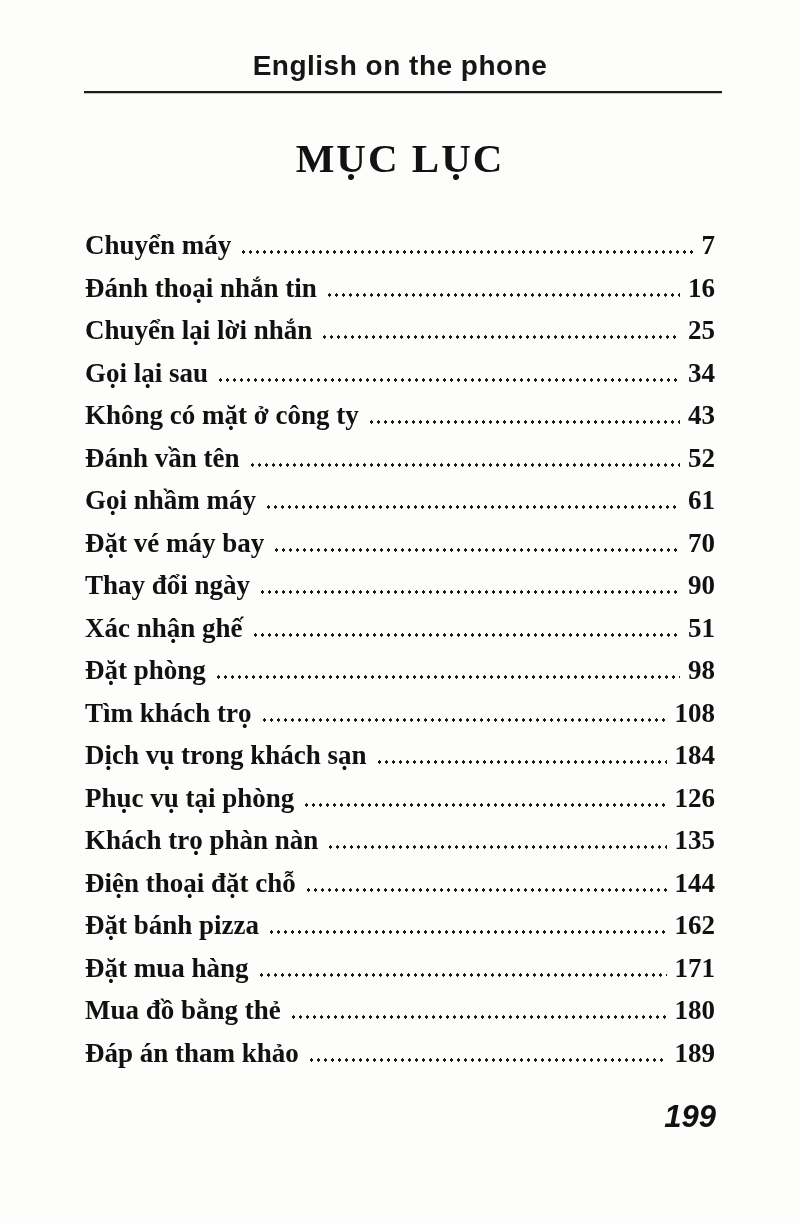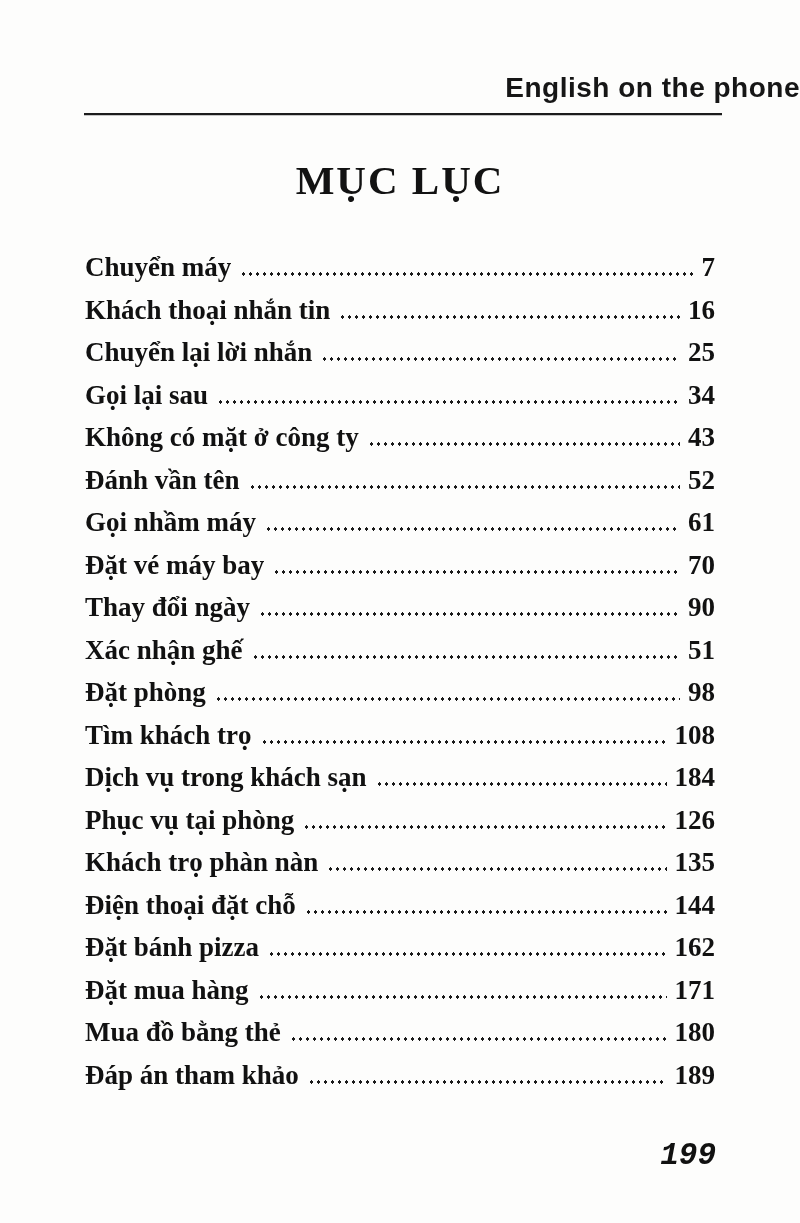--- a/index.html
+++ b/index.html
@@ -10,22 +10,22 @@
   .page {
     position: relative;
     width: 800px;
     height: 1223px;
     margin: 0 auto;
     background: #fdfdfc;
     color: #131313;
     overflow: hidden;
   }
   .running-header {
-    padding-top: 72px;
-    text-align: right;
+    padding-top: 50px;
+    text-align: center;
     font-family: "Liberation Sans", "DejaVu Sans", sans-serif;
     font-weight: bold;
     font-size: 28px;
     letter-spacing: 0.5px;
     color: #161616;
   }
   .header-rule {
     margin: 9px 78px 0 84px;
     height: 2px;
     background: #1c1c1c;
@@ -63,24 +63,24 @@
     margin: 0 8px 0 9px;
     background-image: radial-gradient(circle 1.7px at center, #1a1a1a 98%, rgba(0,0,0,0) 100%);
     background-size: 7px 4px;
     background-repeat: repeat-x;
     background-position: left bottom;
   }
   .toc-page {
     flex: 0 0 auto;
   }
   .page-footer {
-    margin-top: 36px;
+    margin-top: 19px;
     padding-right: 84px;
     text-align: right;
-    font-family: Liberation Mono, monospace;
+    font-family: Liberation Sans, sans-serif;
     font-weight: bold;
     font-style: italic;
     font-size: 31px;
     color: #111111;
   }
 </style>
 </head>
 <body>
 
 <div class="page">
@@ -91,21 +91,21 @@
   <h1 class="doc-title">MỤC LỤC</h1>
 
   <div class="toc">
   <div class="toc-row">
     <span class="toc-title">Chuyển máy</span>
     <span class="toc-dots"></span>
     <span class="toc-page">7</span>
   </div>
 
   <div class="toc-row">
-    <span class="toc-title">Khách thoại nhắn tin</span>
+    <span class="toc-title">Đánh thoại nhắn tin</span>
     <span class="toc-dots"></span>
     <span class="toc-page">16</span>
   </div>
 
   <div class="toc-row">
     <span class="toc-title">Chuyển lại lời nhắn</span>
     <span class="toc-dots"></span>
     <span class="toc-page">25</span>
   </div>
 

